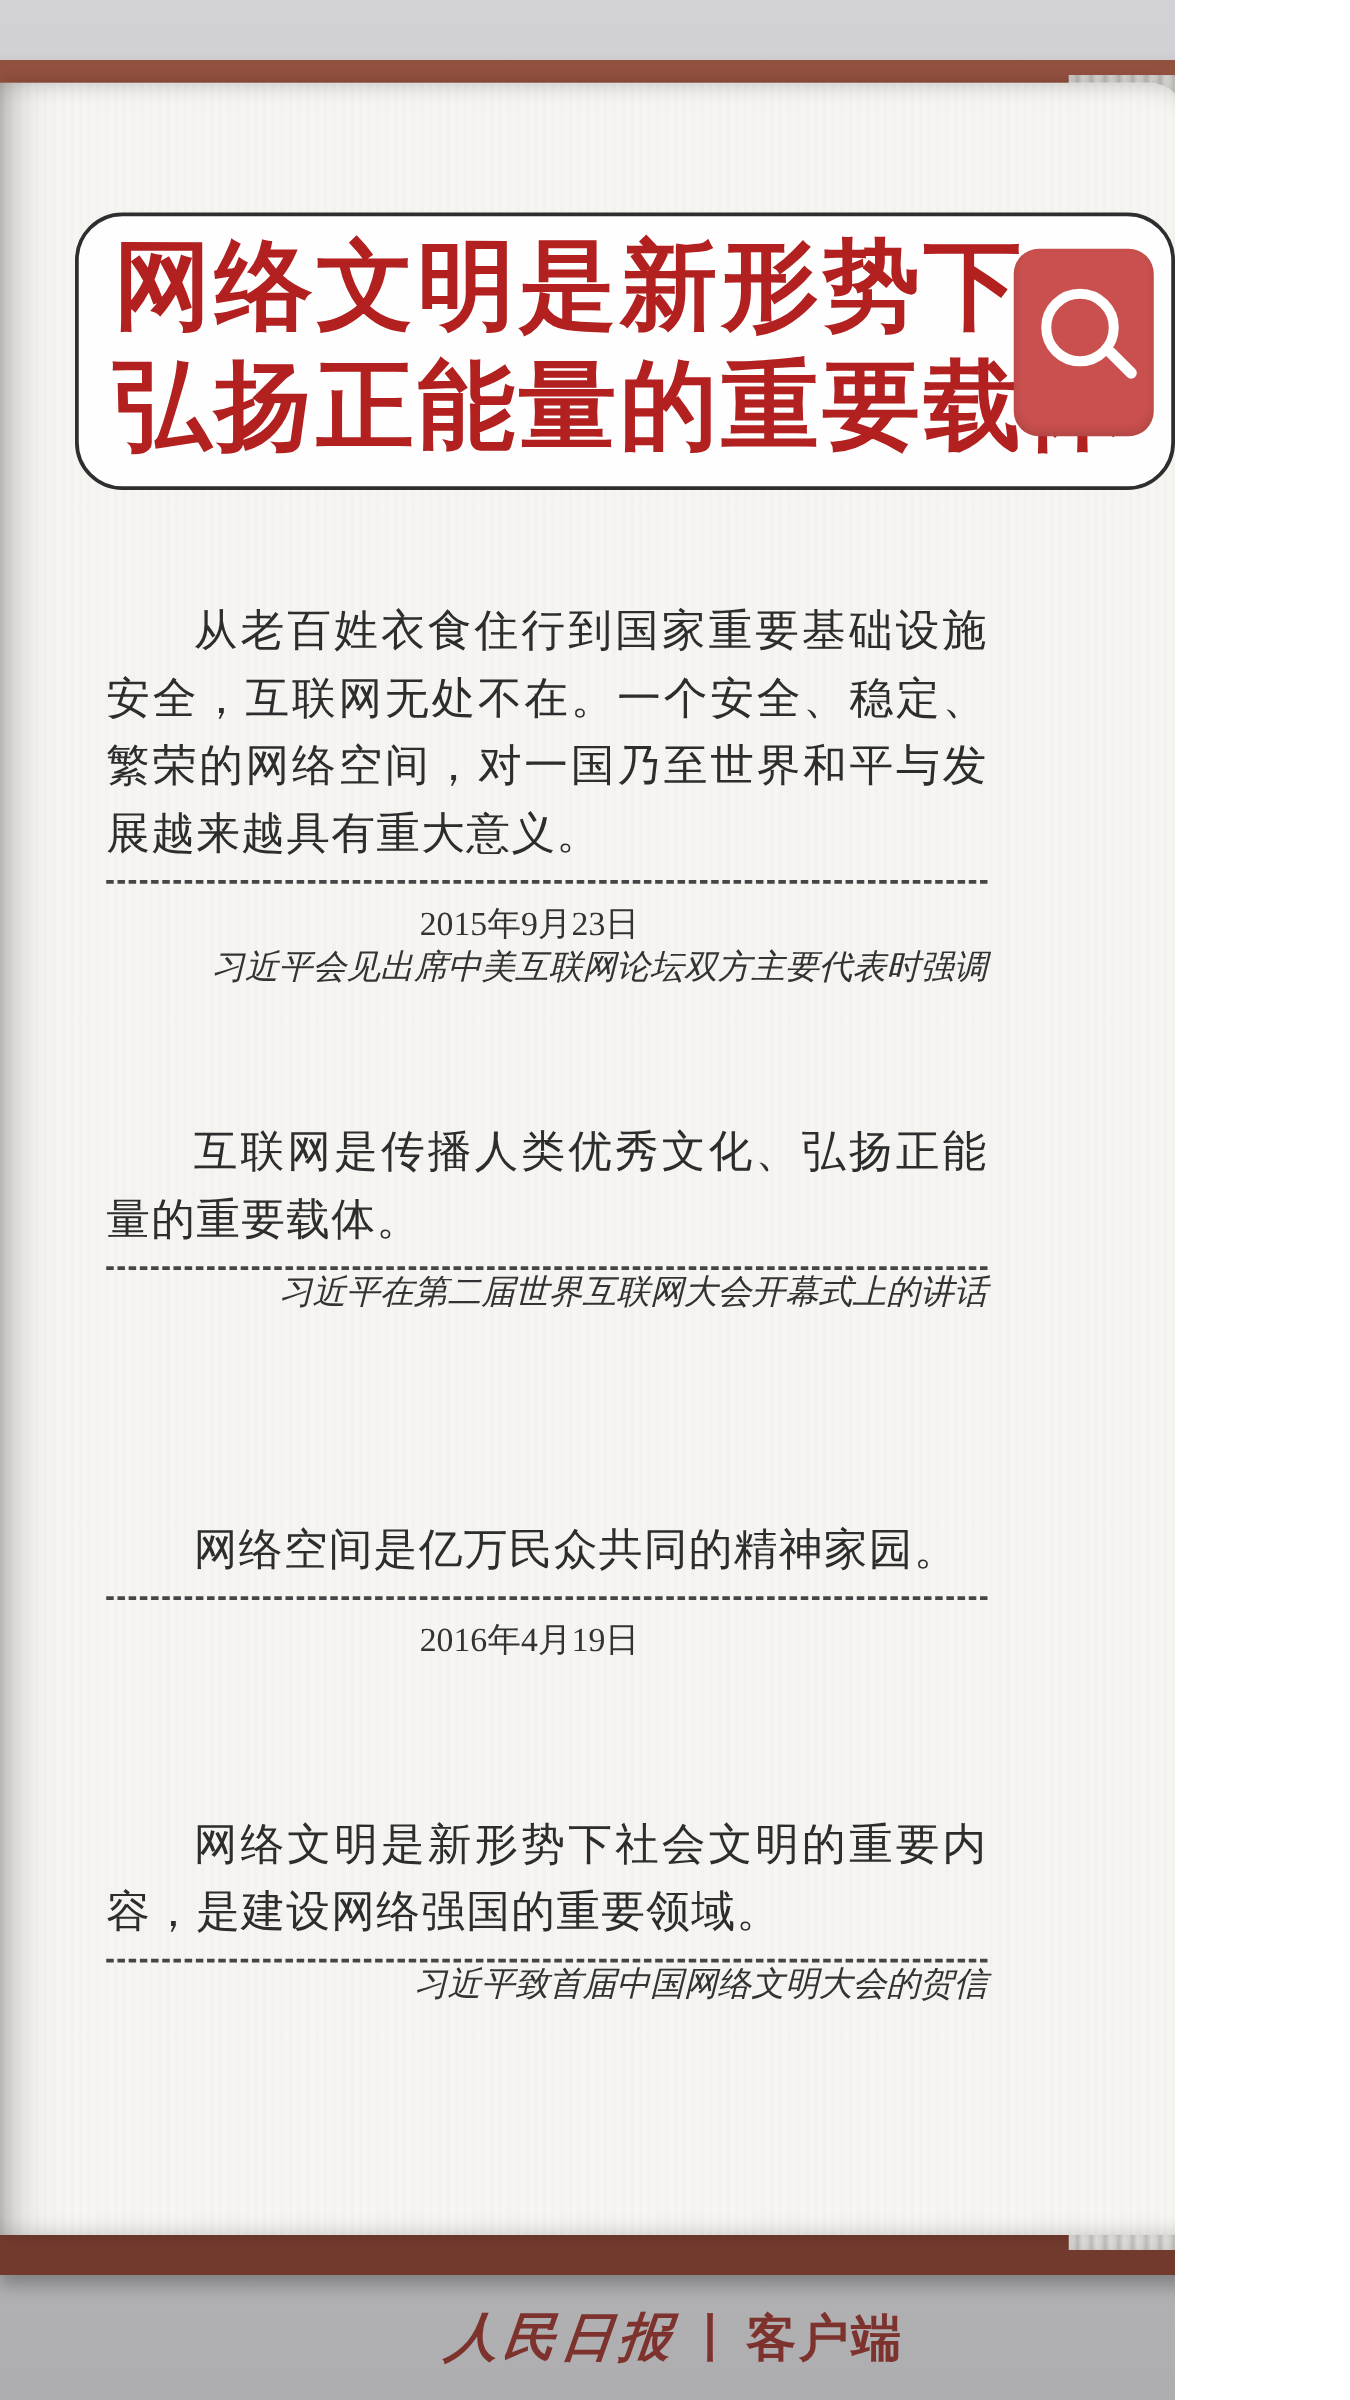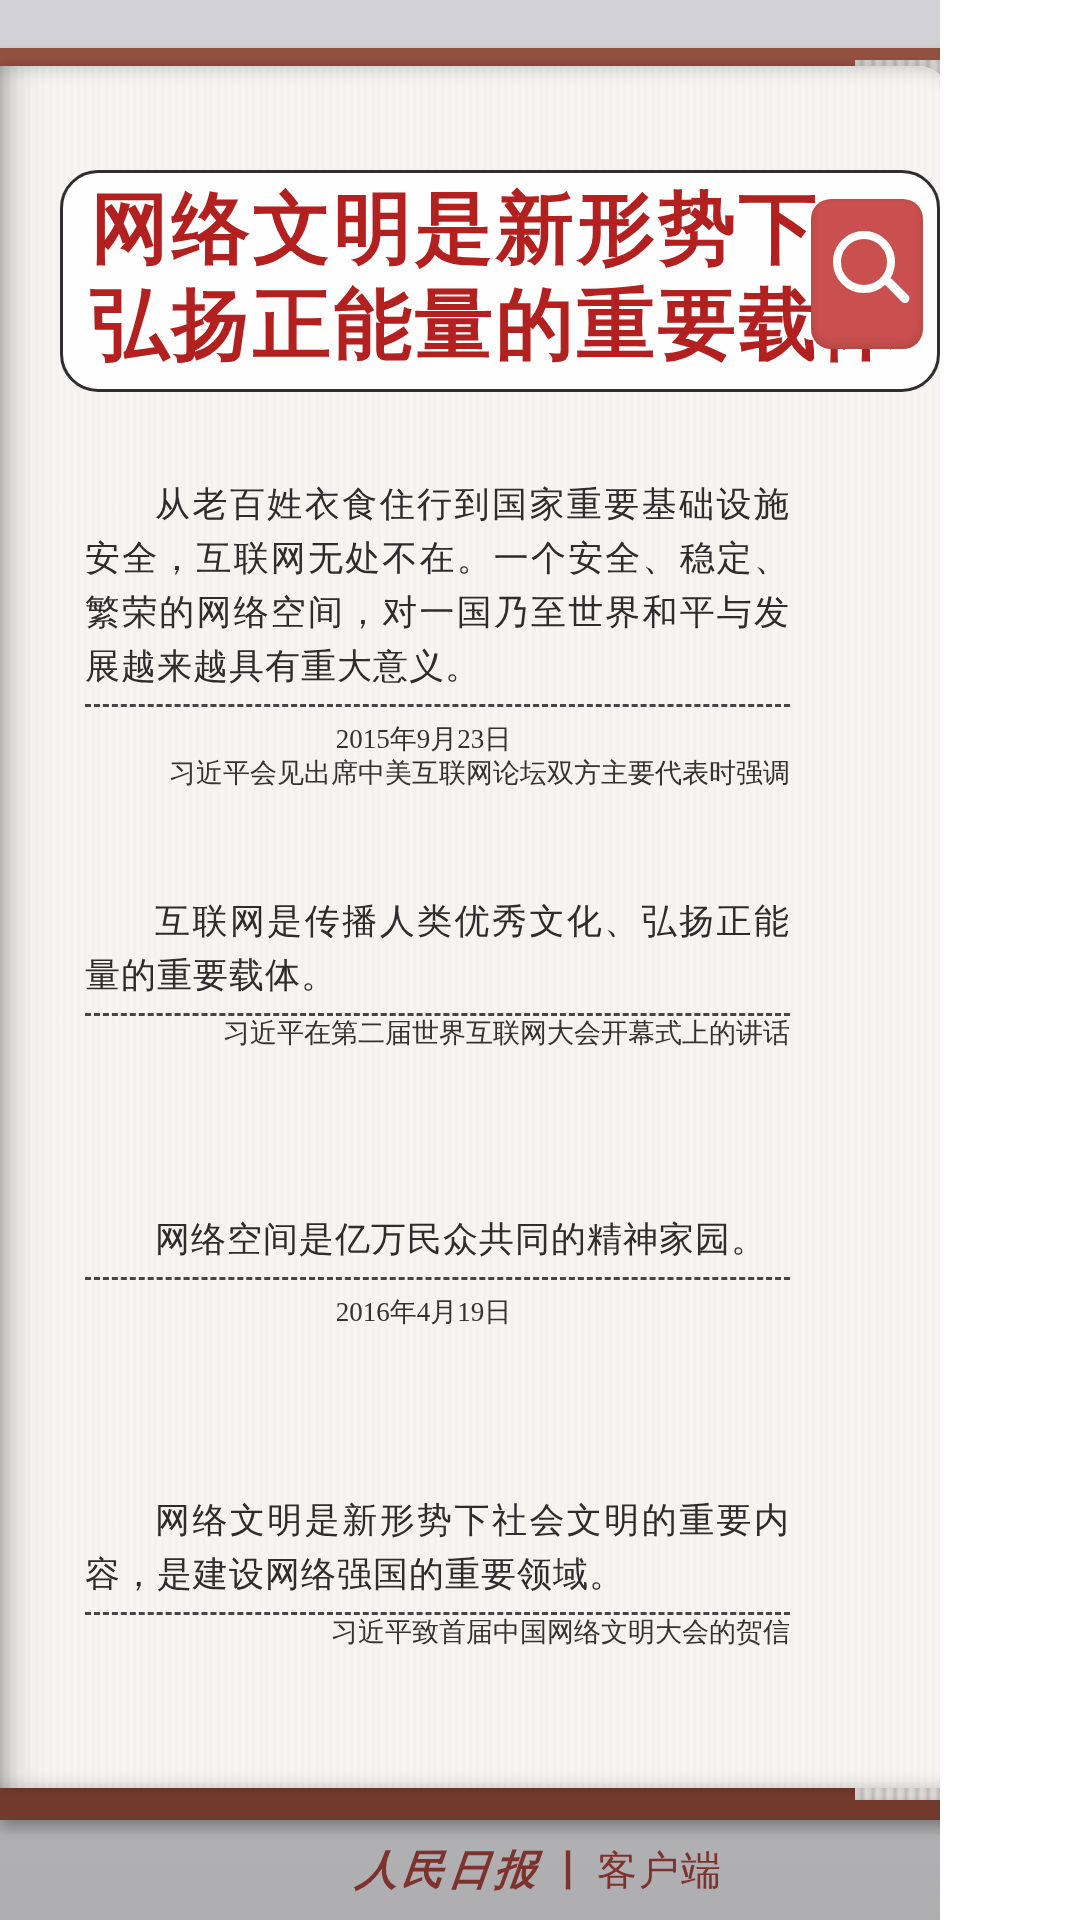--- a/index.html
+++ b/index.html
@@ -63,35 +63,35 @@
   .quote-text {
     margin:0; font-size:35px; line-height:54px; color:#2d2d2d;
     text-indent:2em; text-align:justify; letter-spacing:1px;
   }
   .dash-line { border-top:3px dashed #454545; margin-top:10px; height:0; }
   .quote-date {
     margin-top:15px; text-align:center; padding-right:28px;
     font-size:27px; line-height:34px; color:#333333;
   }
   .quote-source {
-    text-align:right; font-size:27px; line-height:34px; color:#333333;
+    text-align:right; font-size:27px; line-height:34px; color:#333333;font-style:italic;
   }
-  .q1 { top:412px; } .q2 { top:829px; } .q3 { top:1147px; } .q4 { top:1428px; }
+  .q1 { top:412px; } .q2 { top:829px; } .q3 { top:1147px; } .q4 { top:1383px; }
   
   .footer-logo {
     position:absolute; left:0; top:1842px; width:1080px;
     display:flex; justify-content:center; align-items:baseline; gap:8px;
     color:#7e322d;
   }
   .brand-script {
     font-size:42px; font-weight:bold; font-style:italic; letter-spacing:4px;
     transform:skewX(-6deg);
   }
   .brand-divider { font-size:40px; font-weight:bold; }
-  .brand-suffix { font-family:"Liberation Sans", sans-serif; font-size:40px; font-weight:400; letter-spacing:2px; }
+  .brand-suffix { font-family:"Liberation Sans", sans-serif; font-size:40px; font-weight:700; letter-spacing:2px; }
 </style>
 </head>
 <body>
 
 <div class="canvas">
 
   <div class="book-cover"></div>
   <div class="page-stack"></div>
 
   <div class="page">

